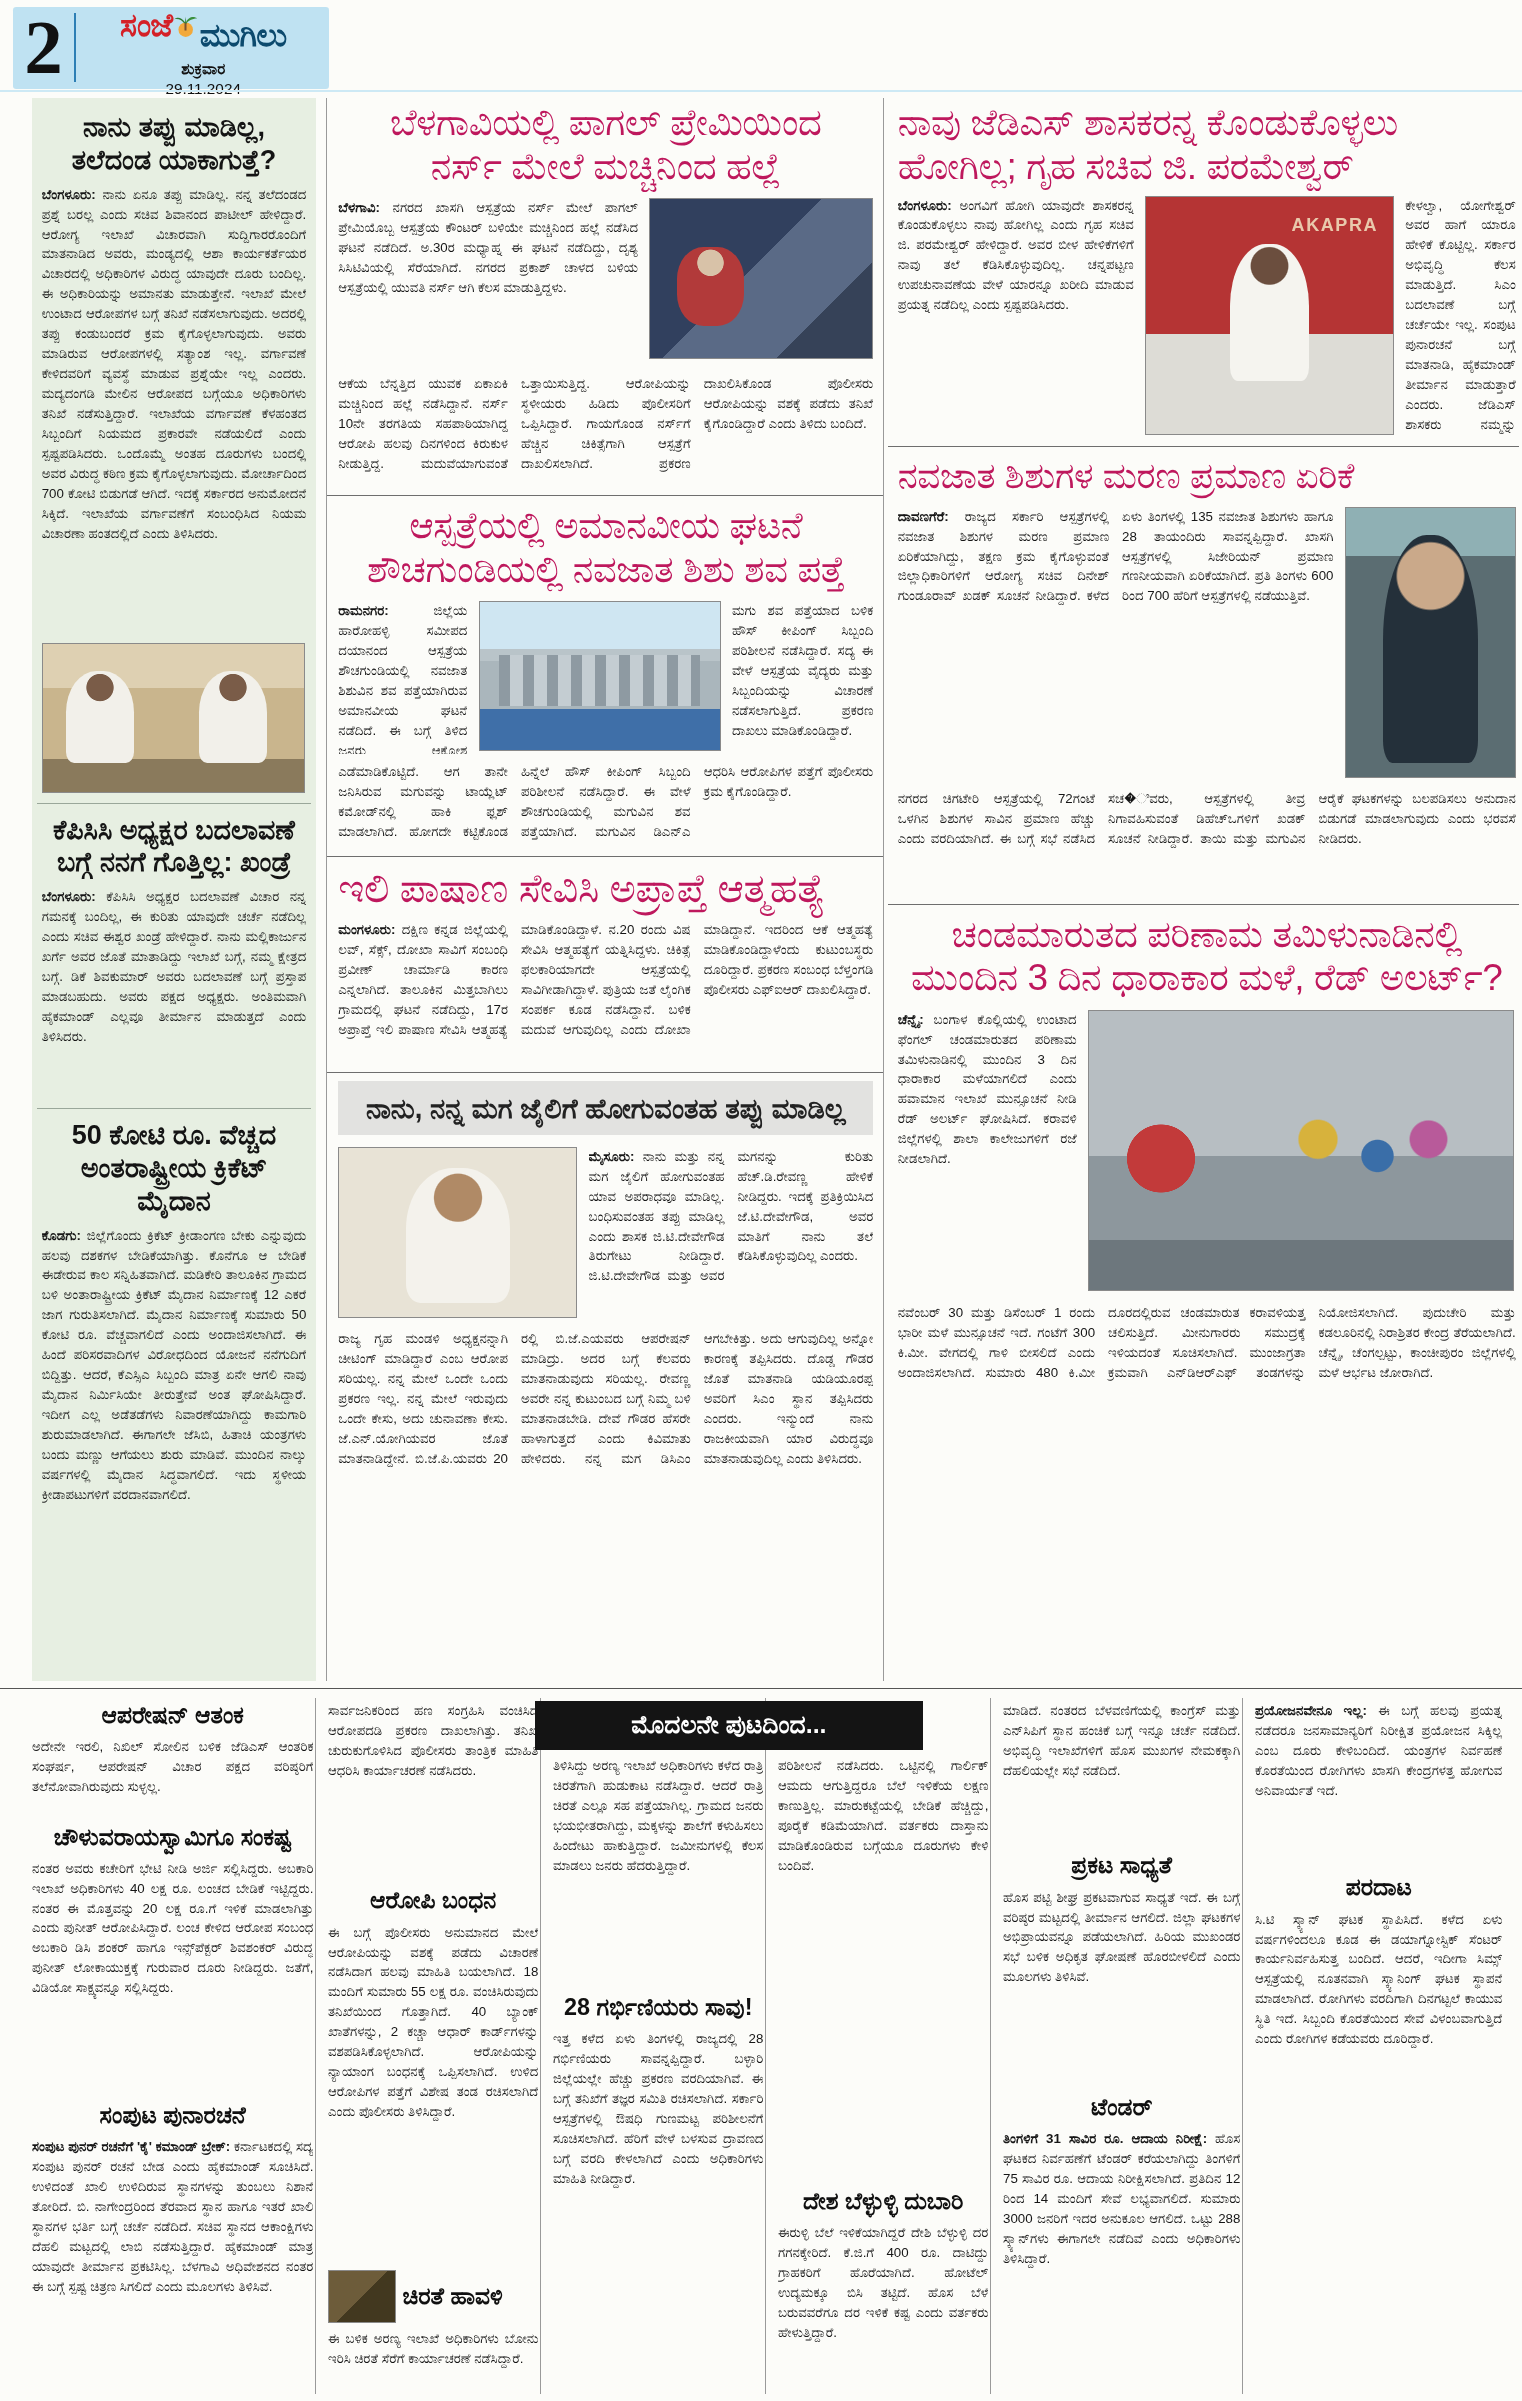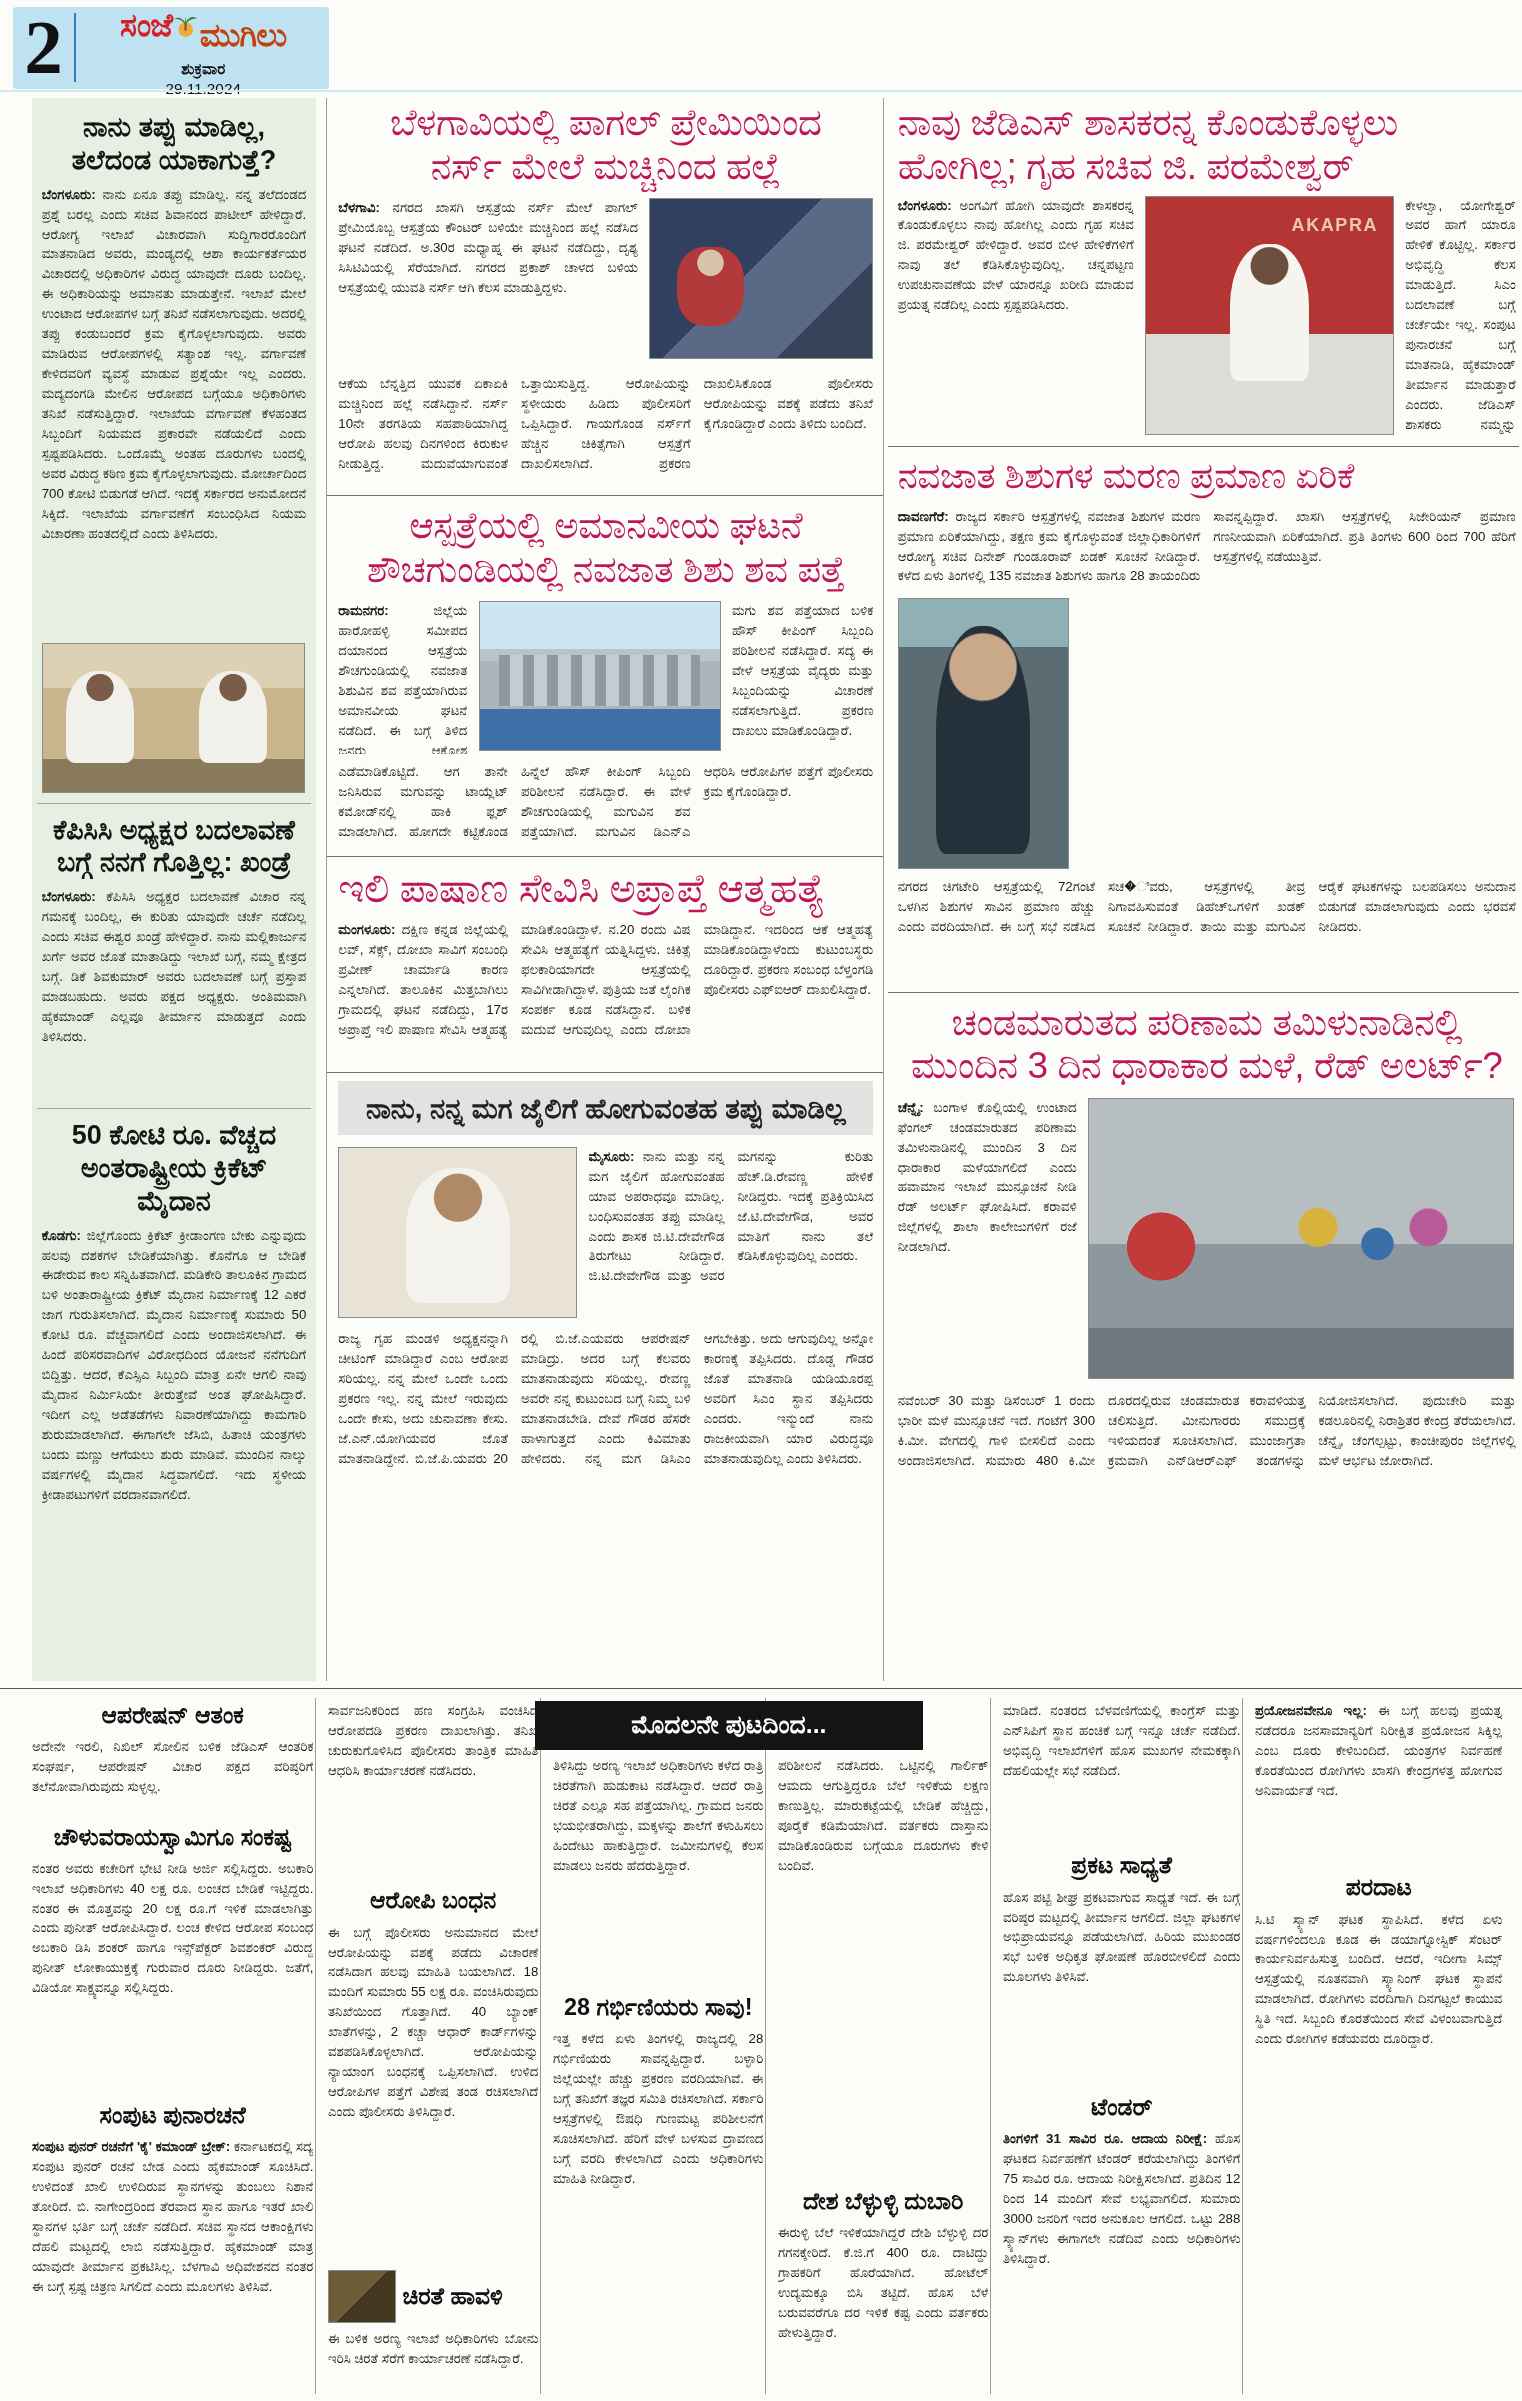--- a/index.html
+++ b/index.html
@@ -6,21 +6,21 @@
   body{width:1523px;height:2401px;background:#e9e9e6;font-family:"Liberation Sans",sans-serif;}
   .page{position:relative;width:1523px;height:2401px;background:#fcfcf9;color:#1a1a1a;overflow:hidden;}
 
   
   .masthead{position:absolute;left:13px;top:6.5px;width:316px;height:82px;background:#bfe2f2;border-radius:3.2px;display:flex;align-items:stretch;padding:3.2px 8px 3.2px 11.3px;box-sizing:border-box;}
   .pageno{font-family:"Liberation Serif",serif;font-size:77px;font-weight:700;line-height:74px;color:#111;}
   .mast-div{width:1.6px;background:#2d7fb5;margin:3.2px 9.7px 3.2px 11.3px;}
   .mast-right{flex:1;display:flex;flex-direction:column;align-items:center;justify-content:center;}
   .logo-row{display:flex;align-items:center;gap:0;}
   .logo-red{font-size:32px;font-weight:800;color:#d42027;letter-spacing:-0.8px;}
-  .logo-black{font-size:32px;font-weight:800;color:#c2410c;letter-spacing:-0.8px;margin-top:19px;}
+  .logo-black{font-size:32px;font-weight:800;color:#0c4a6e;letter-spacing:-0.8px;margin-top:19px;}
   .logo-underline{width:186px;height:3.2px;margin-top:1.6px;background:linear-gradient(90deg,rgba(27,134,200,.1),#1b86c8 30%,#1b86c8 70%,rgba(27,134,200,.1));border-radius:1.6px;}
   .mast-day{font-size:15.3px;font-weight:700;margin-top:4.8px;color:#111;}
   .mast-date{font-size:15.3px;color:#111;margin-top:1.6px;}
   .top-strip{position:absolute;left:0;top:90px;width:100%;height:2.4px;background:#cde9f5;}
 
   
   .zone{position:absolute;top:98px;box-sizing:border-box;}
   .zone-left{left:32px;width:284px;height:1583px;background:#e7efe2;padding:8px 9.7px;}
   .zone-mid{left:326px;width:558px;height:1583px;border-left:1.2px solid #9a9a9a;border-right:1.2px solid #9a9a9a;padding:3.2px 9.7px 0 11.3px;}
   .zone-right{left:888px;width:631px;height:1583px;padding:3.2px 3.2px 0 9.7px;}
@@ -200,21 +200,21 @@
         </p>
         <div class="photo ph-press" style="width:249px;height:239px;"></div>
         <p class="body-txt flexfill" style="height:242px;">
           <span>ಕೇಳಲ್ವಾ, ಯೋಗೇಶ್ವರ್ ಅವರ ಹಾಗೆ ಯಾರೂ ಹೇಳಿಕೆ ಕೊಟ್ಟಿಲ್ಲ. ಸರ್ಕಾರ ಅಭಿವೃದ್ಧಿ ಕೆಲಸ ಮಾಡುತ್ತಿದೆ. ಸಿಎಂ ಬದಲಾವಣೆ ಬಗ್ಗೆ ಚರ್ಚೆಯೇ ಇಲ್ಲ. ಸಂಪುಟ ಪುನಾರಚನೆ ಬಗ್ಗೆ ಮಾತನಾಡಿ, ಹೈಕಮಾಂಡ್ ತೀರ್ಮಾನ ಮಾಡುತ್ತಾರೆ ಎಂದರು. ಜೆಡಿಎಸ್ ಶಾಸಕರು ನಮ್ಮನ್ನು ಸಂಪರ್ಕಿಸಿದ್ದಾರೆ ಎಂಬ ಮಾತುಗಳಲ್ಲಿ ಹುರುಳಿಲ್ಲ ಎಂದು ಪ್ರಶ್ನೆಯೊಂದಕ್ಕೆ ಉತ್ತರಿಸಿದರು.</span>
         </p>
       </div>
     </article>
     <hr class="rule">
     <article>
       <h1 class="hl-xl" style="font-size:36px;">ನವಜಾತ ಶಿಶುಗಳ ಮರಣ ಪ್ರಮಾಣ ಏರಿಕೆ</h1>
-      <div class="row" style="margin-top:9.7px;flex-direction:column;">
+      <div class="row" style="margin-top:9.7px;">
         <p class="body-txt cols2 flexfill" style="height:274px;">
           <b>ದಾವಣಗೆರೆ:</b> <span>ರಾಜ್ಯದ ಸರ್ಕಾರಿ ಆಸ್ಪತ್ರೆಗಳಲ್ಲಿ ನವಜಾತ ಶಿಶುಗಳ ಮರಣ ಪ್ರಮಾಣ ಏರಿಕೆಯಾಗಿದ್ದು, ತಕ್ಷಣ ಕ್ರಮ ಕೈಗೊಳ್ಳುವಂತೆ ಜಿಲ್ಲಾಧಿಕಾರಿಗಳಿಗೆ ಆರೋಗ್ಯ ಸಚಿವ ದಿನೇಶ್ ಗುಂಡೂರಾವ್ ಖಡಕ್ ಸೂಚನೆ ನೀಡಿದ್ದಾರೆ. ಕಳೆದ ಏಳು ತಿಂಗಳಲ್ಲಿ 135 ನವಜಾತ ಶಿಶುಗಳು ಹಾಗೂ 28 ತಾಯಂದಿರು ಸಾವನ್ನಪ್ಪಿದ್ದಾರೆ. ಖಾಸಗಿ ಆಸ್ಪತ್ರೆಗಳಲ್ಲಿ ಸಿಜೇರಿಯನ್ ಪ್ರಮಾಣ ಗಣನೀಯವಾಗಿ ಏರಿಕೆಯಾಗಿದೆ. ಪ್ರತಿ ತಿಂಗಳು 600 ರಿಂದ 700 ಹೆರಿಗೆ ಆಸ್ಪತ್ರೆಗಳಲ್ಲಿ ನಡೆಯುತ್ತಿವೆ.</span>
         </p>
         <div class="photo ph-portrait" style="width:171px;height:271px;"></div>
       </div>
       <p class="body-txt cols3" style="height:107px;margin-top:8px;">
         <span>ನಗರದ ಚಿಗಟೇರಿ ಆಸ್ಪತ್ರೆಯಲ್ಲಿ 72ಗಂಟೆ ಒಳಗಿನ ಶಿಶುಗಳ ಸಾವಿನ ಪ್ರಮಾಣ ಹೆಚ್ಚು ಎಂದು ವರದಿಯಾಗಿದೆ. ಈ ಬಗ್ಗೆ ಸಭೆ ನಡೆಸಿದ ಸಚ�ಿವರು, ಆಸ್ಪತ್ರೆಗಳಲ್ಲಿ ತೀವ್ರ ನಿಗಾವಹಿಸುವಂತೆ ಡಿಹೆಚ್‌ಒಗಳಿಗೆ ಖಡಕ್ ಸೂಚನೆ ನೀಡಿದ್ದಾರೆ. ತಾಯಿ ಮತ್ತು ಮಗುವಿನ ಆರೈಕೆ ಘಟಕಗಳನ್ನು ಬಲಪಡಿಸಲು ಅನುದಾನ ಬಿಡುಗಡೆ ಮಾಡಲಾಗುವುದು ಎಂದು ಭರವಸೆ ನೀಡಿದರು.</span>
       </p>
     </article>
     <hr class="rule">

